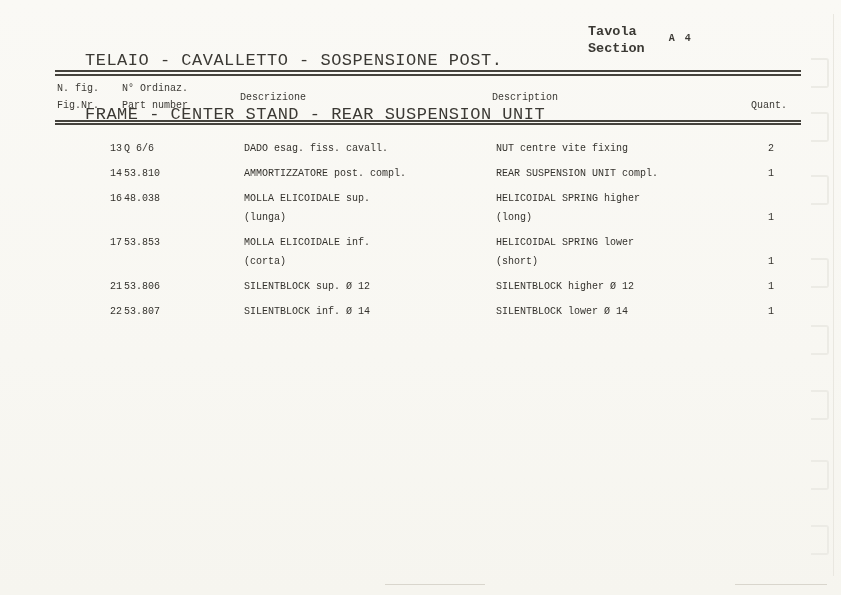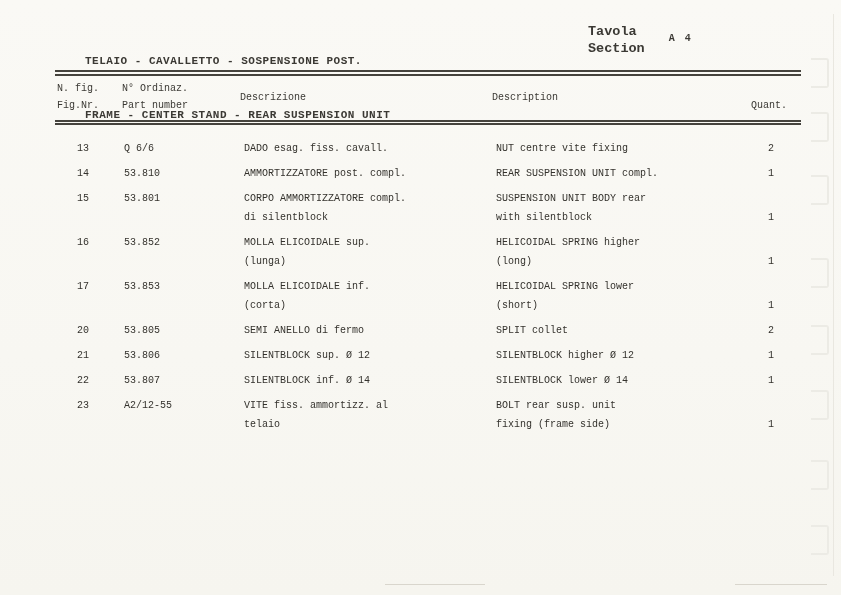--- a/index.html
+++ b/index.html
@@ -12,21 +12,21 @@
   .page {
     position: relative;
     width: 841px; height: 595px;
     background: linear-gradient(180deg, #faf9f5 0%, #f8f7f2 60%, #f6f5ef 100%);
     overflow: hidden;
   }
 
   
   .title-block {
     position: absolute; left: 85px; top: 16px;
-    font-size: 11px; font-weight: bold; letter-spacing: 0.5px;
+    font-size: 17px; font-weight: normal; letter-spacing: 0.5px;
     line-height: 18px; color: #3b3934; white-space: pre;
   }
   .tavola-block {
     position: absolute; left: 588px; top: 23px;
     display: flex; align-items: center; gap: 24px;
     font-size: 13.5px; font-weight: bold; color: #3b3934;
   }
   .tavola-labels { line-height: 17px; white-space: pre; }
   .tavola-value { font-size: 10px; margin-top: -4px; letter-spacing: 2px; }
 
@@ -50,21 +50,21 @@
     padding: 4px 0 6px 0; line-height: 17px; white-space: pre;
   }
   thead th.h-fig  { padding-left: 2px; }
   thead th.h-descr, thead th.h-desc { text-align: left; padding-right: 40px; vertical-align: middle; }
   thead th.h-qty  { text-align: center; vertical-align: bottom; padding-right: 4px; }
 
   tbody td {
     vertical-align: top; line-height: 19px;
     padding: 5px 0 0 0; white-space: pre-line;
   }
-  tbody td.fig   { padding-left: 22px; }
+  tbody td.fig   { padding-left: 22px; text-align: right; }
   tbody td.part  { padding-left: 2px; }
   tbody td.descr { padding-left: 4px; }
   tbody td.desc  { padding-left: 4px; }
   tbody td.qty   { vertical-align: bottom; text-align: center; padding-bottom: 1px; }
   tbody tr.multi td { padding-bottom: 1px; }
   tbody tr:first-child td { padding-top: 14px; }
 
   
   .hole {
     position: absolute; left: 811px; width: 16px; height: 26px;
@@ -124,74 +124,49 @@
           <td class="qty">2</td>
         </tr>
         <tr>
           <td class="fig">14</td>
           <td class="part">53.810</td>
           <td class="descr">AMMORTIZZATORE post. compl.</td>
           <td class="desc">REAR SUSPENSION UNIT compl.</td>
           <td class="qty">1</td>
         </tr>
         <tr class="multi">
-          <td class="fig">15</td>
-          <td class="part">53.801</td>
-          <td class="descr">CORPO AMMORTIZZATORE compl.
-di silentblock</td>
-          <td class="desc">SUSPENSION UNIT BODY rear
-with silentblock</td>
-          <td class="qty">1</td>
-        </tr>
-        <tr class="multi">
           <td class="fig">16</td>
-          <td class="part">53.852</td>
+          <td class="part">48.038</td>
           <td class="descr">MOLLA ELICOIDALE sup.
 (lunga)</td>
           <td class="desc">HELICOIDAL SPRING higher
 (long)</td>
           <td class="qty">1</td>
         </tr>
         <tr class="multi">
           <td class="fig">17</td>
           <td class="part">53.853</td>
           <td class="descr">MOLLA ELICOIDALE inf.
 (corta)</td>
           <td class="desc">HELICOIDAL SPRING lower
 (short)</td>
           <td class="qty">1</td>
         </tr>
         <tr>
-          <td class="fig">20</td>
-          <td class="part">53.805</td>
-          <td class="descr">SEMI ANELLO di fermo</td>
-          <td class="desc">SPLIT collet</td>
-          <td class="qty">2</td>
-        </tr>
-        <tr>
           <td class="fig">21</td>
           <td class="part">53.806</td>
           <td class="descr">SILENTBLOCK sup. Ø 12</td>
           <td class="desc">SILENTBLOCK higher Ø 12</td>
           <td class="qty">1</td>
         </tr>
         <tr>
           <td class="fig">22</td>
           <td class="part">53.807</td>
           <td class="descr">SILENTBLOCK inf. Ø 14</td>
           <td class="desc">SILENTBLOCK lower Ø 14</td>
-          <td class="qty">1</td>
-        </tr>
-        <tr class="multi">
-          <td class="fig">23</td>
-          <td class="part">A2/12-55</td>
-          <td class="descr">VITE fiss. ammortizz. al
-telaio</td>
-          <td class="desc">BOLT rear susp. unit
-fixing (frame side)</td>
           <td class="qty">1</td>
         </tr>
       </tbody>
     </table>
   </div>
 
   <div class="hole" style="top: 58px;"></div>
   <div class="hole" style="top: 112px;"></div>
   <div class="hole" style="top: 175px;"></div>
   <div class="hole" style="top: 258px;"></div>

